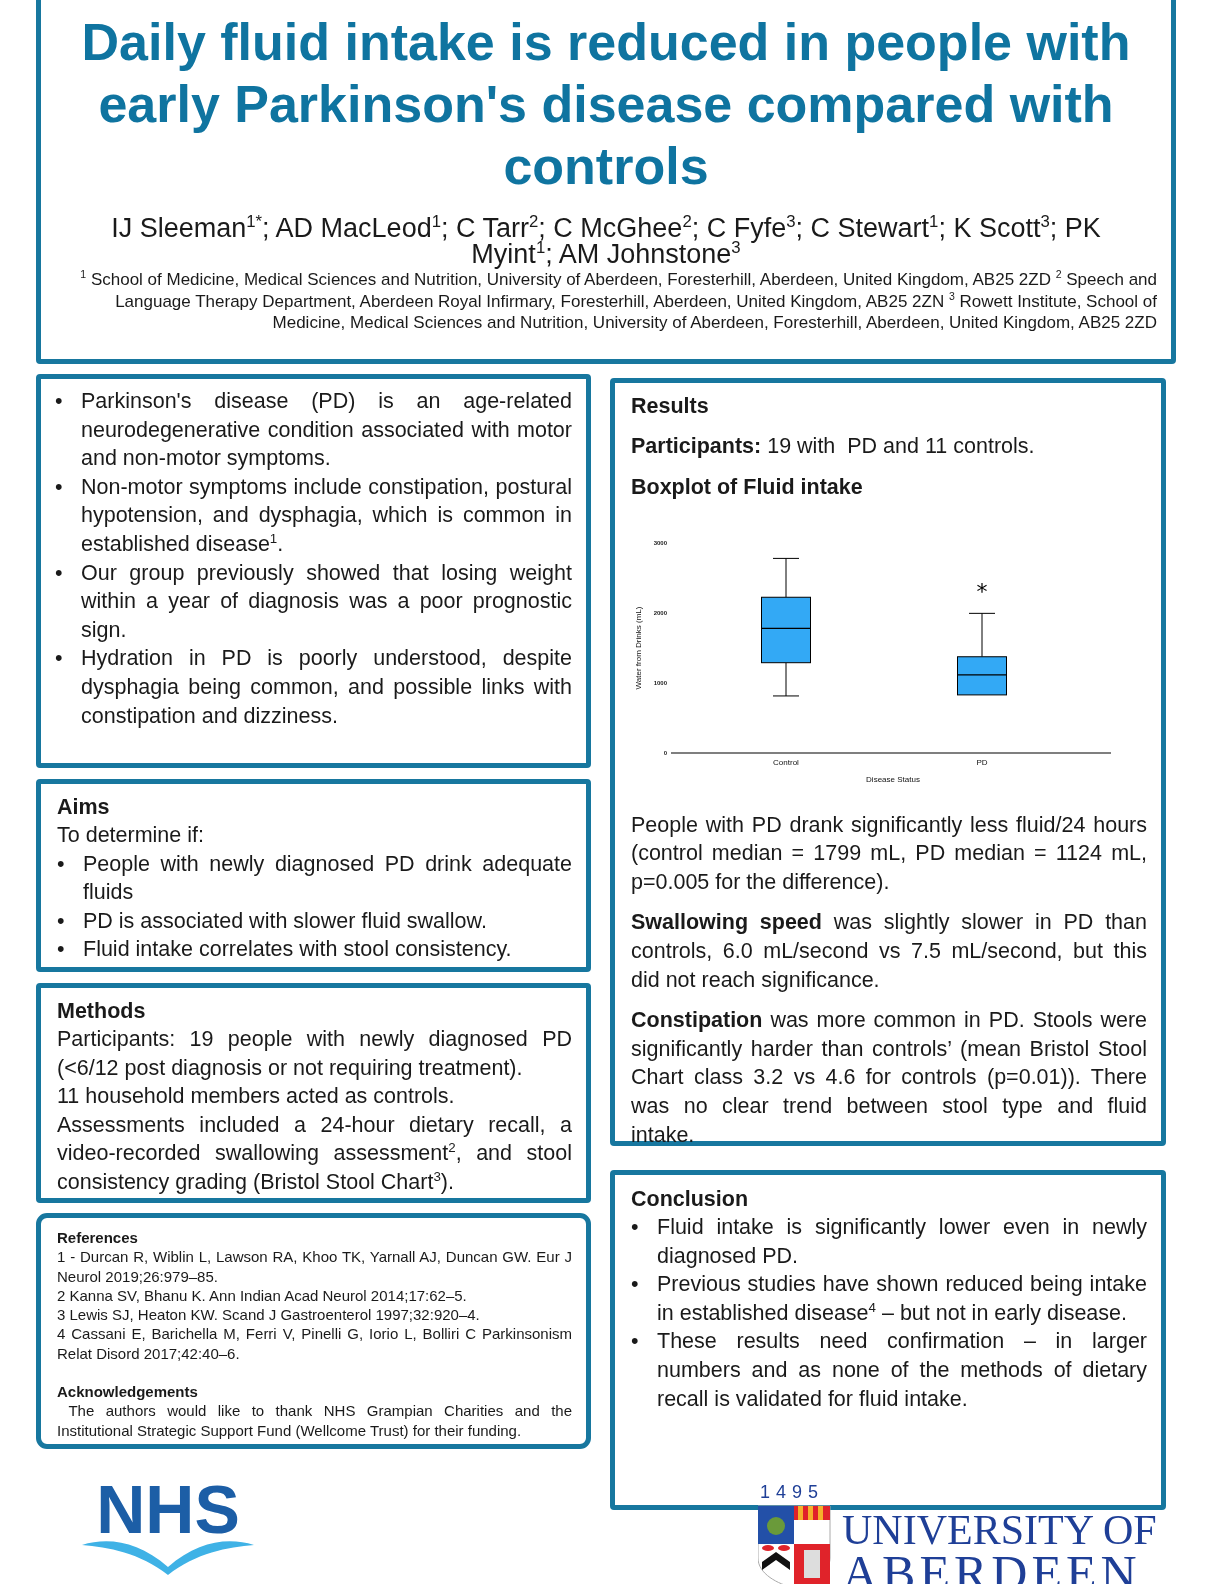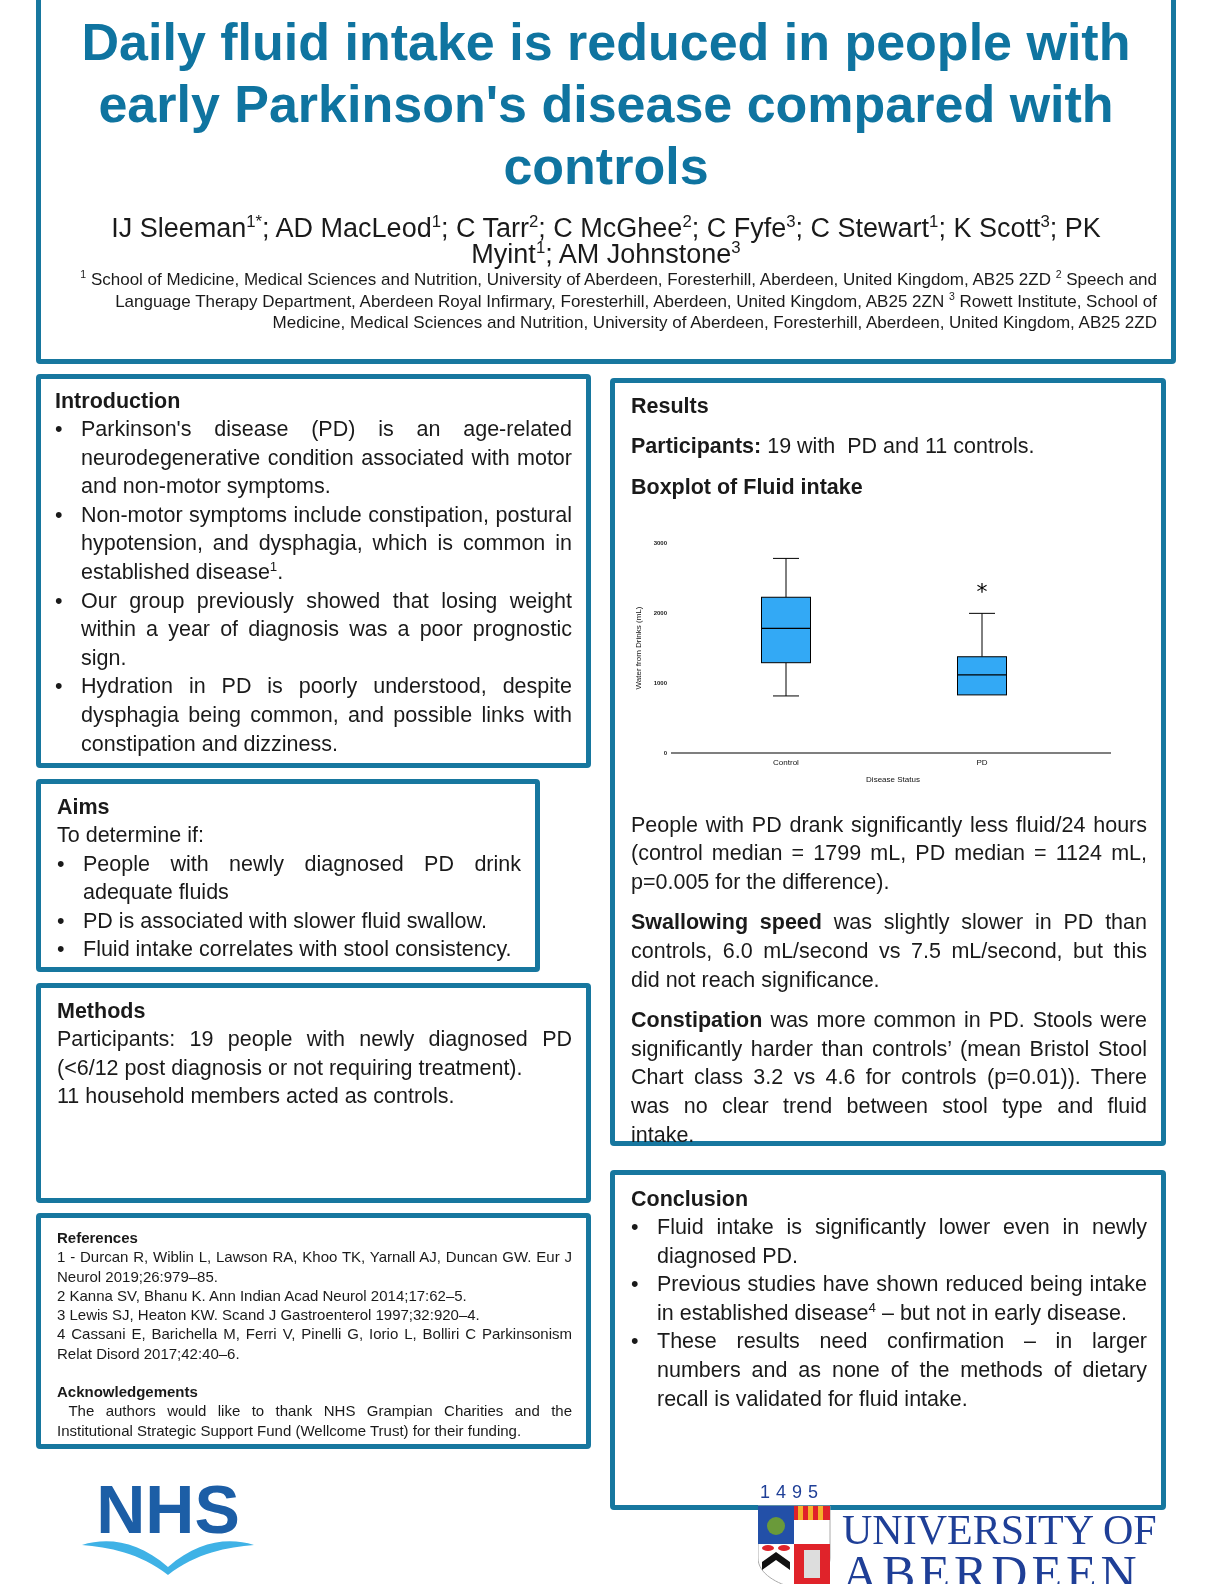--- a/index.html
+++ b/index.html
@@ -10,43 +10,42 @@
   #title { color:#0f74a0; font-weight:bold; font-size:52px; line-height:62px; margin:12px 40px 0 40px; }
   #authors { font-size:27px; line-height:26px; margin:18px 50px 0 50px; }
   #affil { font-size:17px; line-height:21.5px; margin:2px 14px 0 14px;text-align:right; }
   sup { font-size:0.62em; line-height:0; }
   .h { font-weight:bold; font-size:21.5px; line-height:28px; margin:0; }
   .body-text { font-size:21.5px; line-height:28.6px; text-align:justify; }
   ul.bl { list-style:none; margin:0; padding:0; }
   ul.bl li { position:relative; padding-left:26px; text-align:justify; font-size:21.5px; line-height:28.6px; }
   ul.bl li .bullet { position:absolute; left:0; top:0; }
   #intro { left:36px; top:374px; width:555px; height:394px; padding:8px 14px 0 14px; }
-  #aims { left:36px; top:779px; width:504px; height:193px; padding:9px 14px 0 16px; }
+  #aims { left:36px; top:779px; width:555px; height:193px; padding:9px 14px 0 16px; }
   #methods { left:36px; top:983px; width:555px; height:220px; padding:9px 14px 0 16px; }
-  #refs { left:36px; top:1213px; width:555px; height:236px; padding:10px 14px 0 16px; }
+  #refs { left:36px; top:1213px; width:555px; height:236px; padding:10px 14px 0 16px;border-radius:11px; }
   #refs .rh { font-weight:bold; font-size:15px; line-height:19.3px; }
   #refs .rt { font-size:15px; line-height:19.3px; text-align:justify; }
   #results { left:610px; top:378px; width:556px; height:768px; padding:9px 14px 0 16px; }
   #conclusion { left:610px; top:1170px; width:556px; height:340px; padding:10px 14px 0 16px; }
   .res-p { margin:0 0 12px 0; }
   #chart { display:block; margin-top:12px; }
   .nhs-logo { position:absolute; left:78px; top:1475px; }
   .abdn-logo { position:absolute; left:758px; top:1478px; }
 </style>
 </head>
 <body>
 
 <div id="header" class="panel">
   <div id="title">Daily fluid intake is reduced in people with early Parkinson's disease compared with controls</div>
   <div id="authors"><span>IJ Sleeman</span><sup>1*</sup>; <span>AD MacLeod</span><sup>1</sup>; <span>C Tarr</span><sup>2</sup>; <span>C McGhee</span><sup>2</sup>; <span>C Fyfe</span><sup>3</sup>; <span>C Stewart</span><sup>1</sup>; <span>K Scott</span><sup>3</sup>; <span>PK Myint</span><sup>1</sup>; <span>AM Johnstone</span><sup>3</sup></div>
   <div id="affil"><sup>1</sup><span> School of Medicine, Medical Sciences and Nutrition, University of Aberdeen, Foresterhill, Aberdeen, United Kingdom, AB25 2ZD </span><sup>2</sup><span> Speech and Language Therapy Department, Aberdeen Royal Infirmary, Foresterhill, Aberdeen, United Kingdom, AB25 2ZN </span><sup>3</sup><span> Rowett Institute, School of Medicine, Medical Sciences and Nutrition, University of Aberdeen, Foresterhill, Aberdeen, United Kingdom, AB25 2ZD</span></div>
 </div>
 
 <div id="intro" class="panel">
-  <div class="h">Introduction</div>
   <ul class="bl">
     <li><span class="bullet">•</span><span>Parkinson's disease (PD) is an age-related neurodegenerative condition associated with motor and non-motor symptoms.</span></li>
     <li><span class="bullet">•</span><span>Non-motor symptoms include constipation, postural hypotension, and dysphagia, which is common in established disease</span><sup>1</sup><span>.</span></li>
     <li><span class="bullet">•</span><span>Our group previously showed that losing weight within a year of diagnosis was a poor prognostic sign.</span></li>
     <li><span class="bullet">•</span><span>Hydration in PD is poorly understood, despite dysphagia being common, and possible links with constipation and dizziness.</span></li>
   </ul>
 </div>
 
 <div id="aims" class="panel">
   <div class="h">Aims</div>
@@ -55,20 +54,21 @@
     <li><span class="bullet">•</span><span>People with newly diagnosed PD drink adequate fluids</span></li>
     <li><span class="bullet">•</span><span>PD is associated with slower fluid swallow.</span></li>
     <li><span class="bullet">•</span><span>Fluid intake correlates with stool consistency.</span></li>
   </ul>
 </div>
 
 <div id="methods" class="panel">
   <div class="h">Methods</div>
   <div class="body-text">Participants: 19 people with newly diagnosed PD (&lt;6/12 post diagnosis or not requiring treatment).</div>
   <div class="body-text">11 household members acted as controls.</div>
+  <div class="body-text"><span>Assessments included a 24-hour dietary recall, a video-recorded swallowing assessment</span><sup>2</sup><span>, and stool consistency grading (Bristol Stool Chart</span><sup>3</sup><span>).</span></div>
 </div>
 
 <div id="refs" class="panel">
   <div class="rh">References</div>
   <div class="rt">1 - Durcan R, Wiblin L, Lawson RA, Khoo TK, Yarnall AJ, Duncan GW. Eur J Neurol 2019;26:979–85.</div>
   <div class="rt">2 Kanna SV, Bhanu K. Ann Indian Acad Neurol 2014;17:62–5.</div>
   <div class="rt">3 Lewis SJ, Heaton KW. Scand J Gastroenterol 1997;32:920–4.</div>
   <div class="rt">4 Cassani E, Barichella M, Ferri V, Pinelli G, Iorio L, Bolliri C Parkinsonism Relat Disord 2017;42:40–6.</div>
   <div class="rh" style="margin-top:19px">Acknowledgements</div>
   <div class="rt" style="white-space:pre-wrap"> The authors would like to thank NHS Grampian Charities and the Institutional Strategic Support Fund (Wellcome Trust) for their funding.</div>

